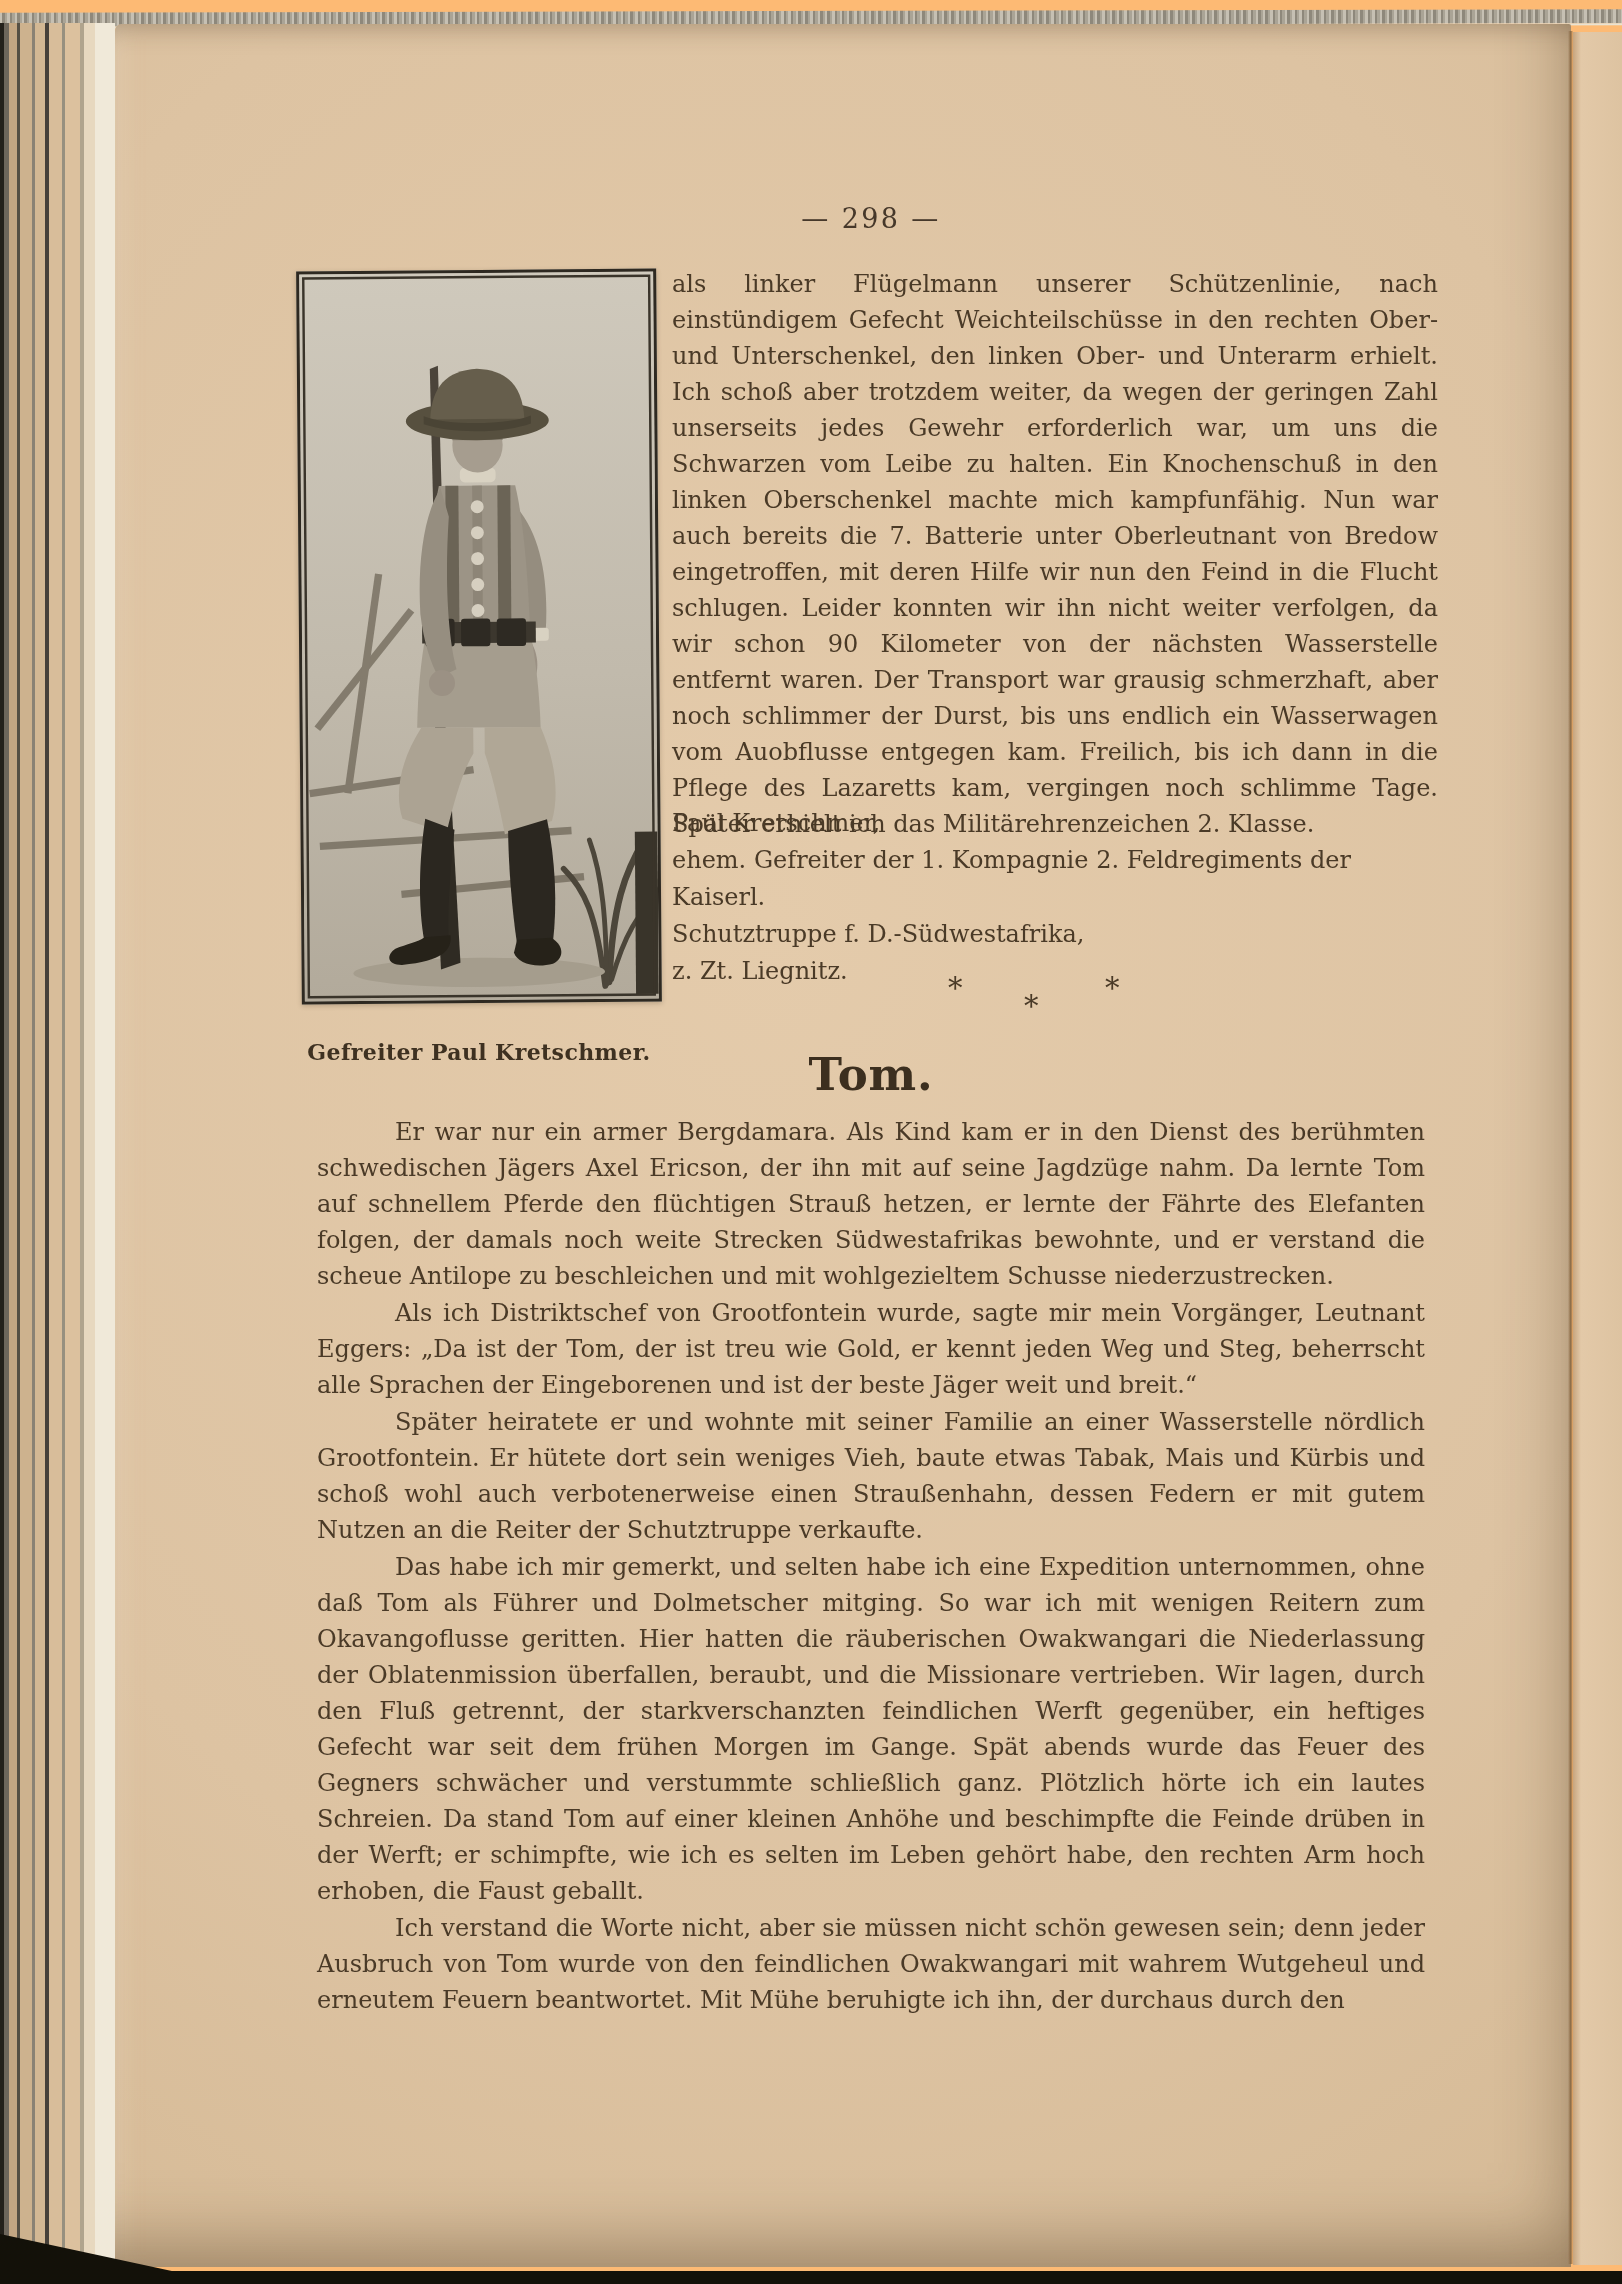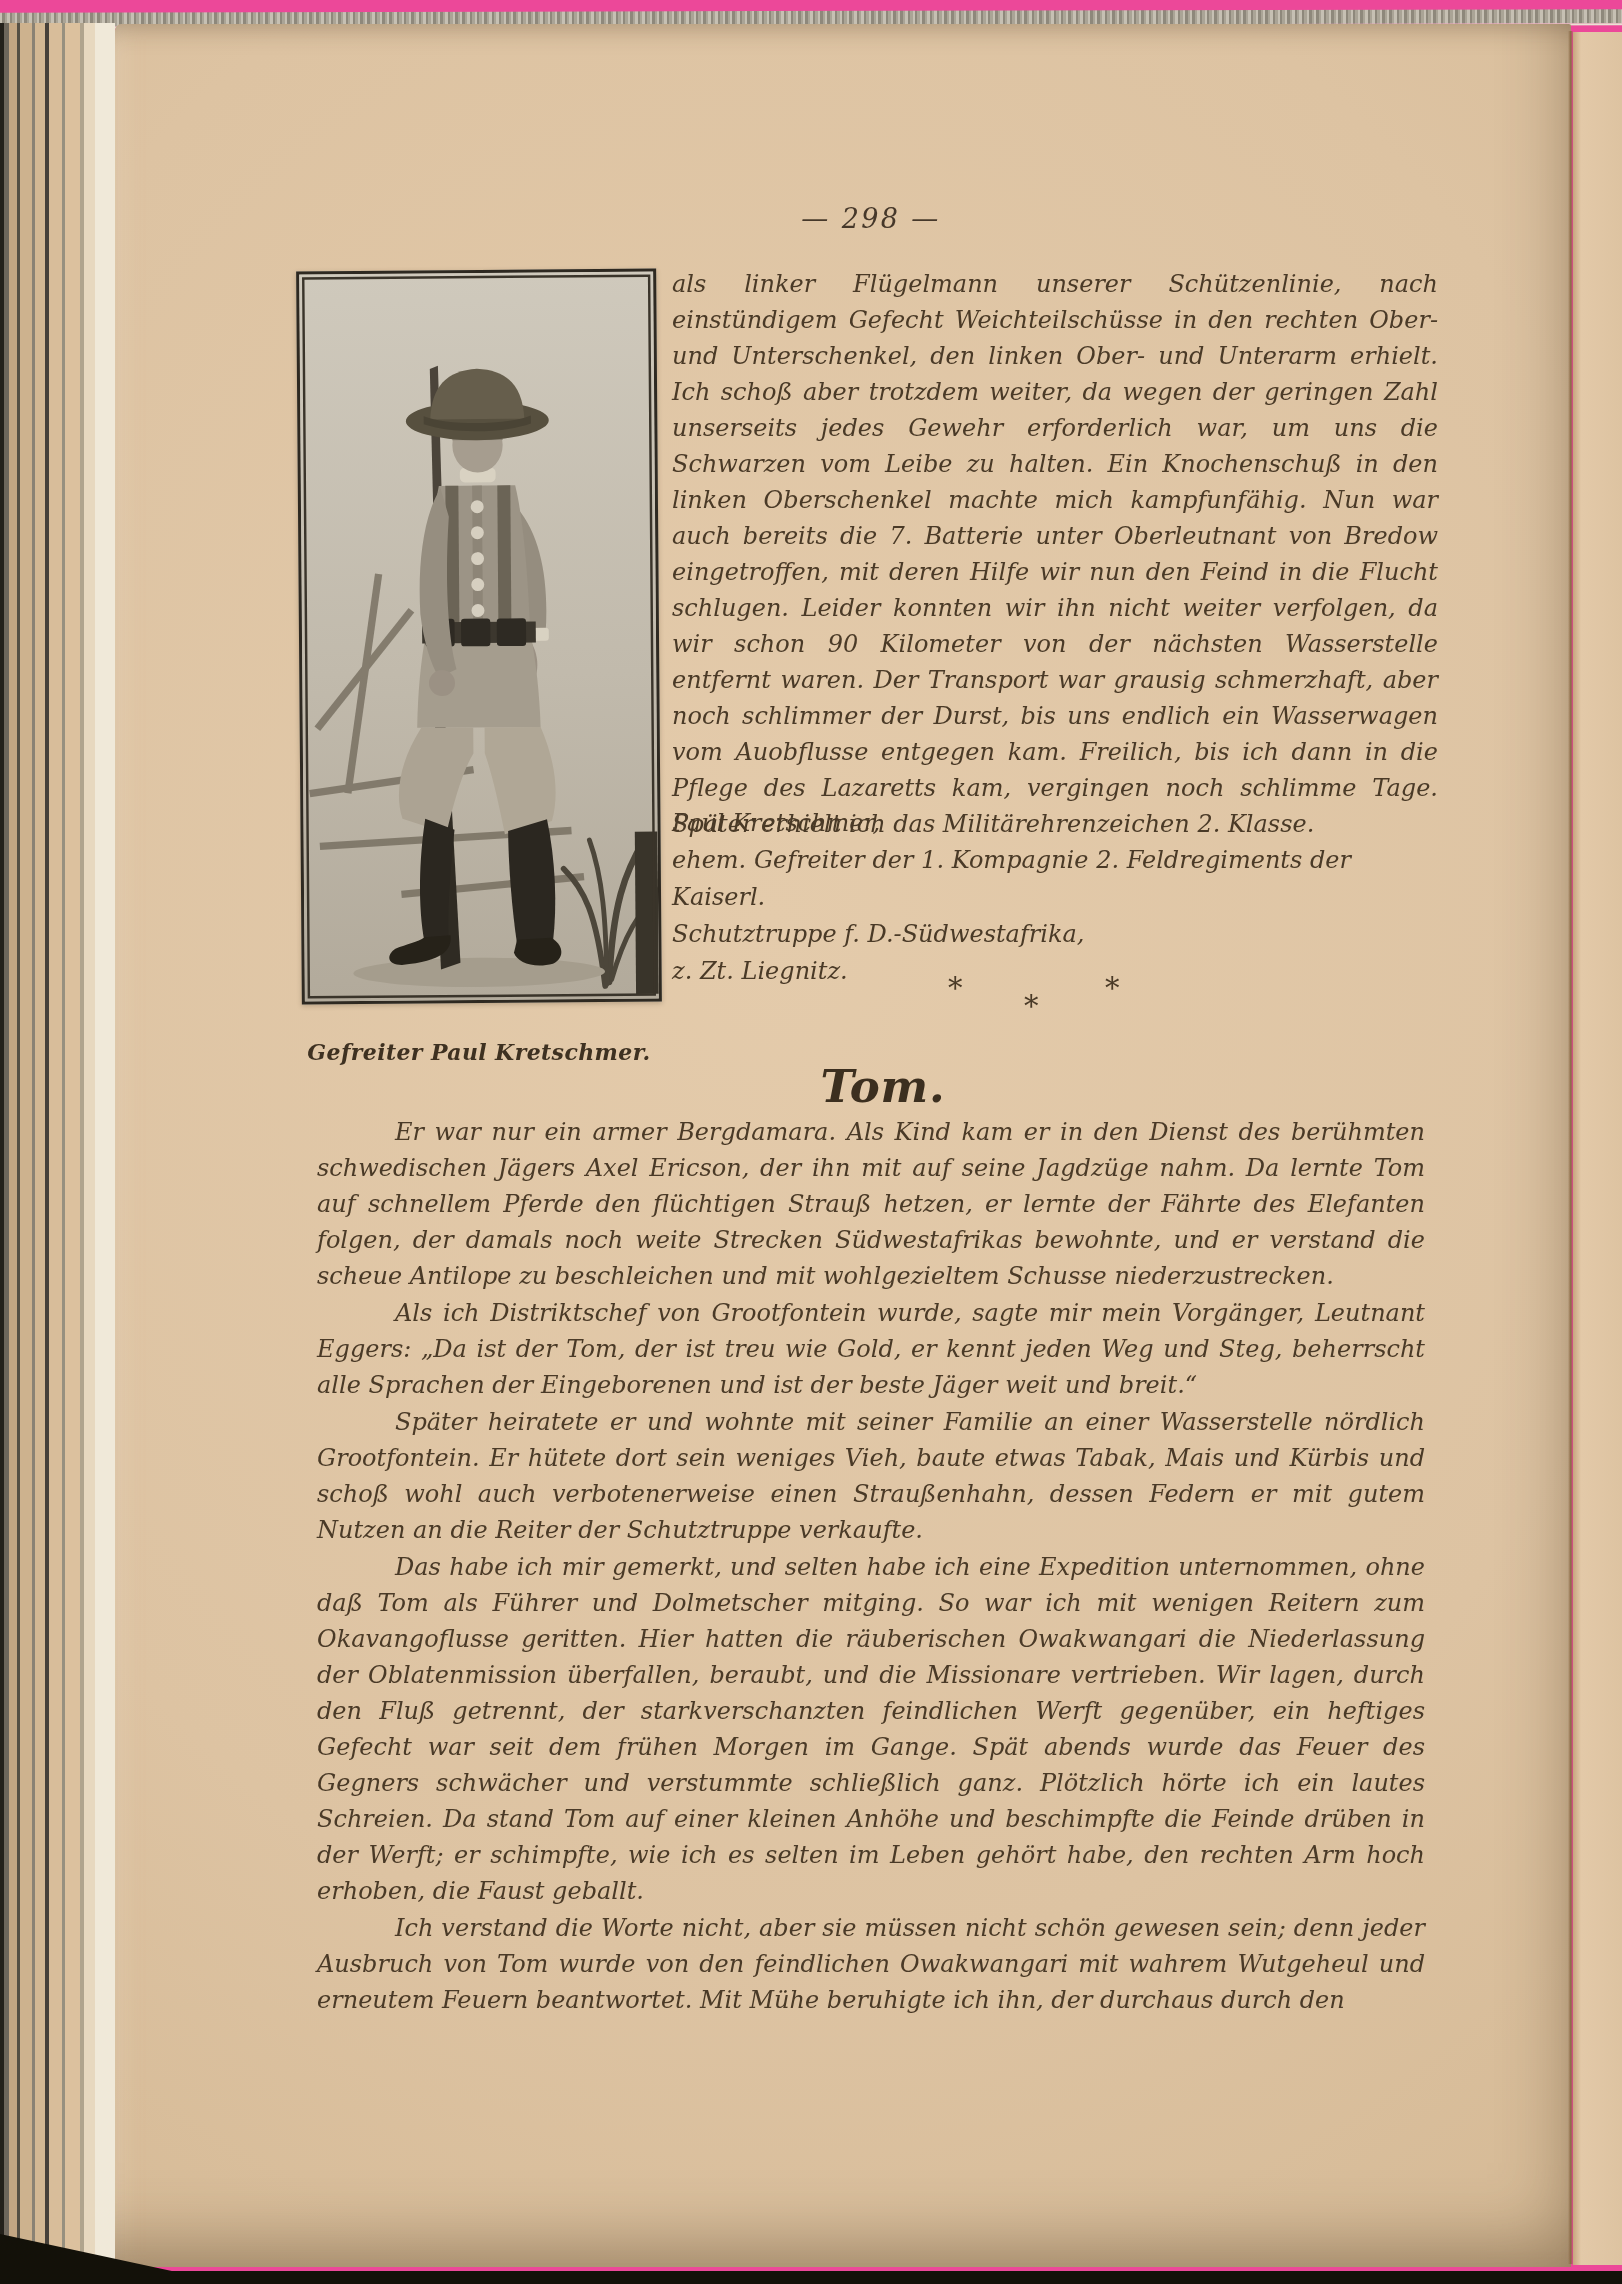--- a/index.html
+++ b/index.html
@@ -1,21 +1,20 @@
 <!DOCTYPE html>
 <html style="font-size:13px"><head>
 <meta charset="utf-8">
 <style>
   html, body { margin:0; padding:0; background:#0d0c0a; }
   #book {
     position:relative; width:1623px; height:2284px; overflow:hidden;
-    background:#ec4899;
+    background:#fdba74;
     font-family:"DejaVu Serif", serif;
     color:#4a3a27;
-    font-style:italic;
   }
   
   .headband {
     position:absolute; left:0; right:0; top:10.5px; height:14px;
     background:repeating-linear-gradient(90deg,#c6c0b3 0 2.4px,#8e887b 2.4px 4.9px,#aaa496 4.9px 7.3px);
     border-bottom:2.4px solid #e9e3d3;
     transform:skewY(-0.12deg);
   }
   
   .edge-stack {
@@ -198,21 +197,21 @@
     <div>Schutztruppe f. D.-Südwestafrika,</div>
     <div>z. Zt. Liegnitz.</div>
   </div>
 
   <div class="separator">
     <span class="star star-left">*</span>
     <span class="star star-right">*</span>
     <span class="star star-mid">*</span>
   </div>
 
-  <h1 class="section-title" style="margin:12px">Tom.</h1>
+  <h1 class="section-title" style="margin:0">Tom.</h1>
 
   <div class="body-text">
     <p>Er war nur ein armer Bergdamara. Als Kind kam er in den Dienst des berühmten schwedischen Jägers Axel Ericson, der ihn mit auf seine Jagdzüge nahm. Da lernte Tom auf schnellem Pferde den flüchtigen Strauß hetzen, er lernte der Fährte des Elefanten folgen, der damals noch weite Strecken Südwestafrikas bewohnte, und er verstand die scheue Antilope zu beschleichen und mit wohlgezieltem Schusse niederzustrecken.</p>
     <p>Als ich Distriktschef von Grootfontein wurde, sagte mir mein Vorgänger, Leutnant Eggers: „Da ist der Tom, der ist treu wie Gold, er kennt jeden Weg und Steg, beherrscht alle Sprachen der Eingeborenen und ist der beste Jäger weit und breit.“</p>
     <p>Später heiratete er und wohnte mit seiner Familie an einer Wasserstelle nördlich Grootfontein. Er hütete dort sein weniges Vieh, baute etwas Tabak, Mais und Kürbis und schoß wohl auch verbotenerweise einen Straußenhahn, dessen Federn er mit gutem Nutzen an die Reiter der Schutztruppe verkaufte.</p>
     <p>Das habe ich mir gemerkt, und selten habe ich eine Expedition unternommen, ohne daß Tom als Führer und Dolmetscher mitging. So war ich mit wenigen Reitern zum Okavangoflusse geritten. Hier hatten die räuberischen Owakwangari die Niederlassung der Oblatenmission überfallen, beraubt, und die Missionare vertrieben. Wir lagen, durch den Fluß getrennt, der starkverschanzten feindlichen Werft gegenüber, ein heftiges Gefecht war seit dem frühen Morgen im Gange. Spät abends wurde das Feuer des Gegners schwächer und verstummte schließlich ganz. Plötzlich hörte ich ein lautes Schreien. Da stand Tom auf einer kleinen Anhöhe und beschimpfte die Feinde drüben in der Werft; er schimpfte, wie ich es selten im Leben gehört habe, den rechten Arm hoch erhoben, die Faust geballt.</p>
     <p>Ich verstand die Worte nicht, aber sie müssen nicht schön gewesen sein; denn jeder Ausbruch von Tom wurde von den feindlichen Owakwangari mit wahrem Wutgeheul und erneutem Feuern beantwortet. Mit Mühe beruhigte ich ihn, der durchaus durch den</p>
   </div>
 
 </div>

